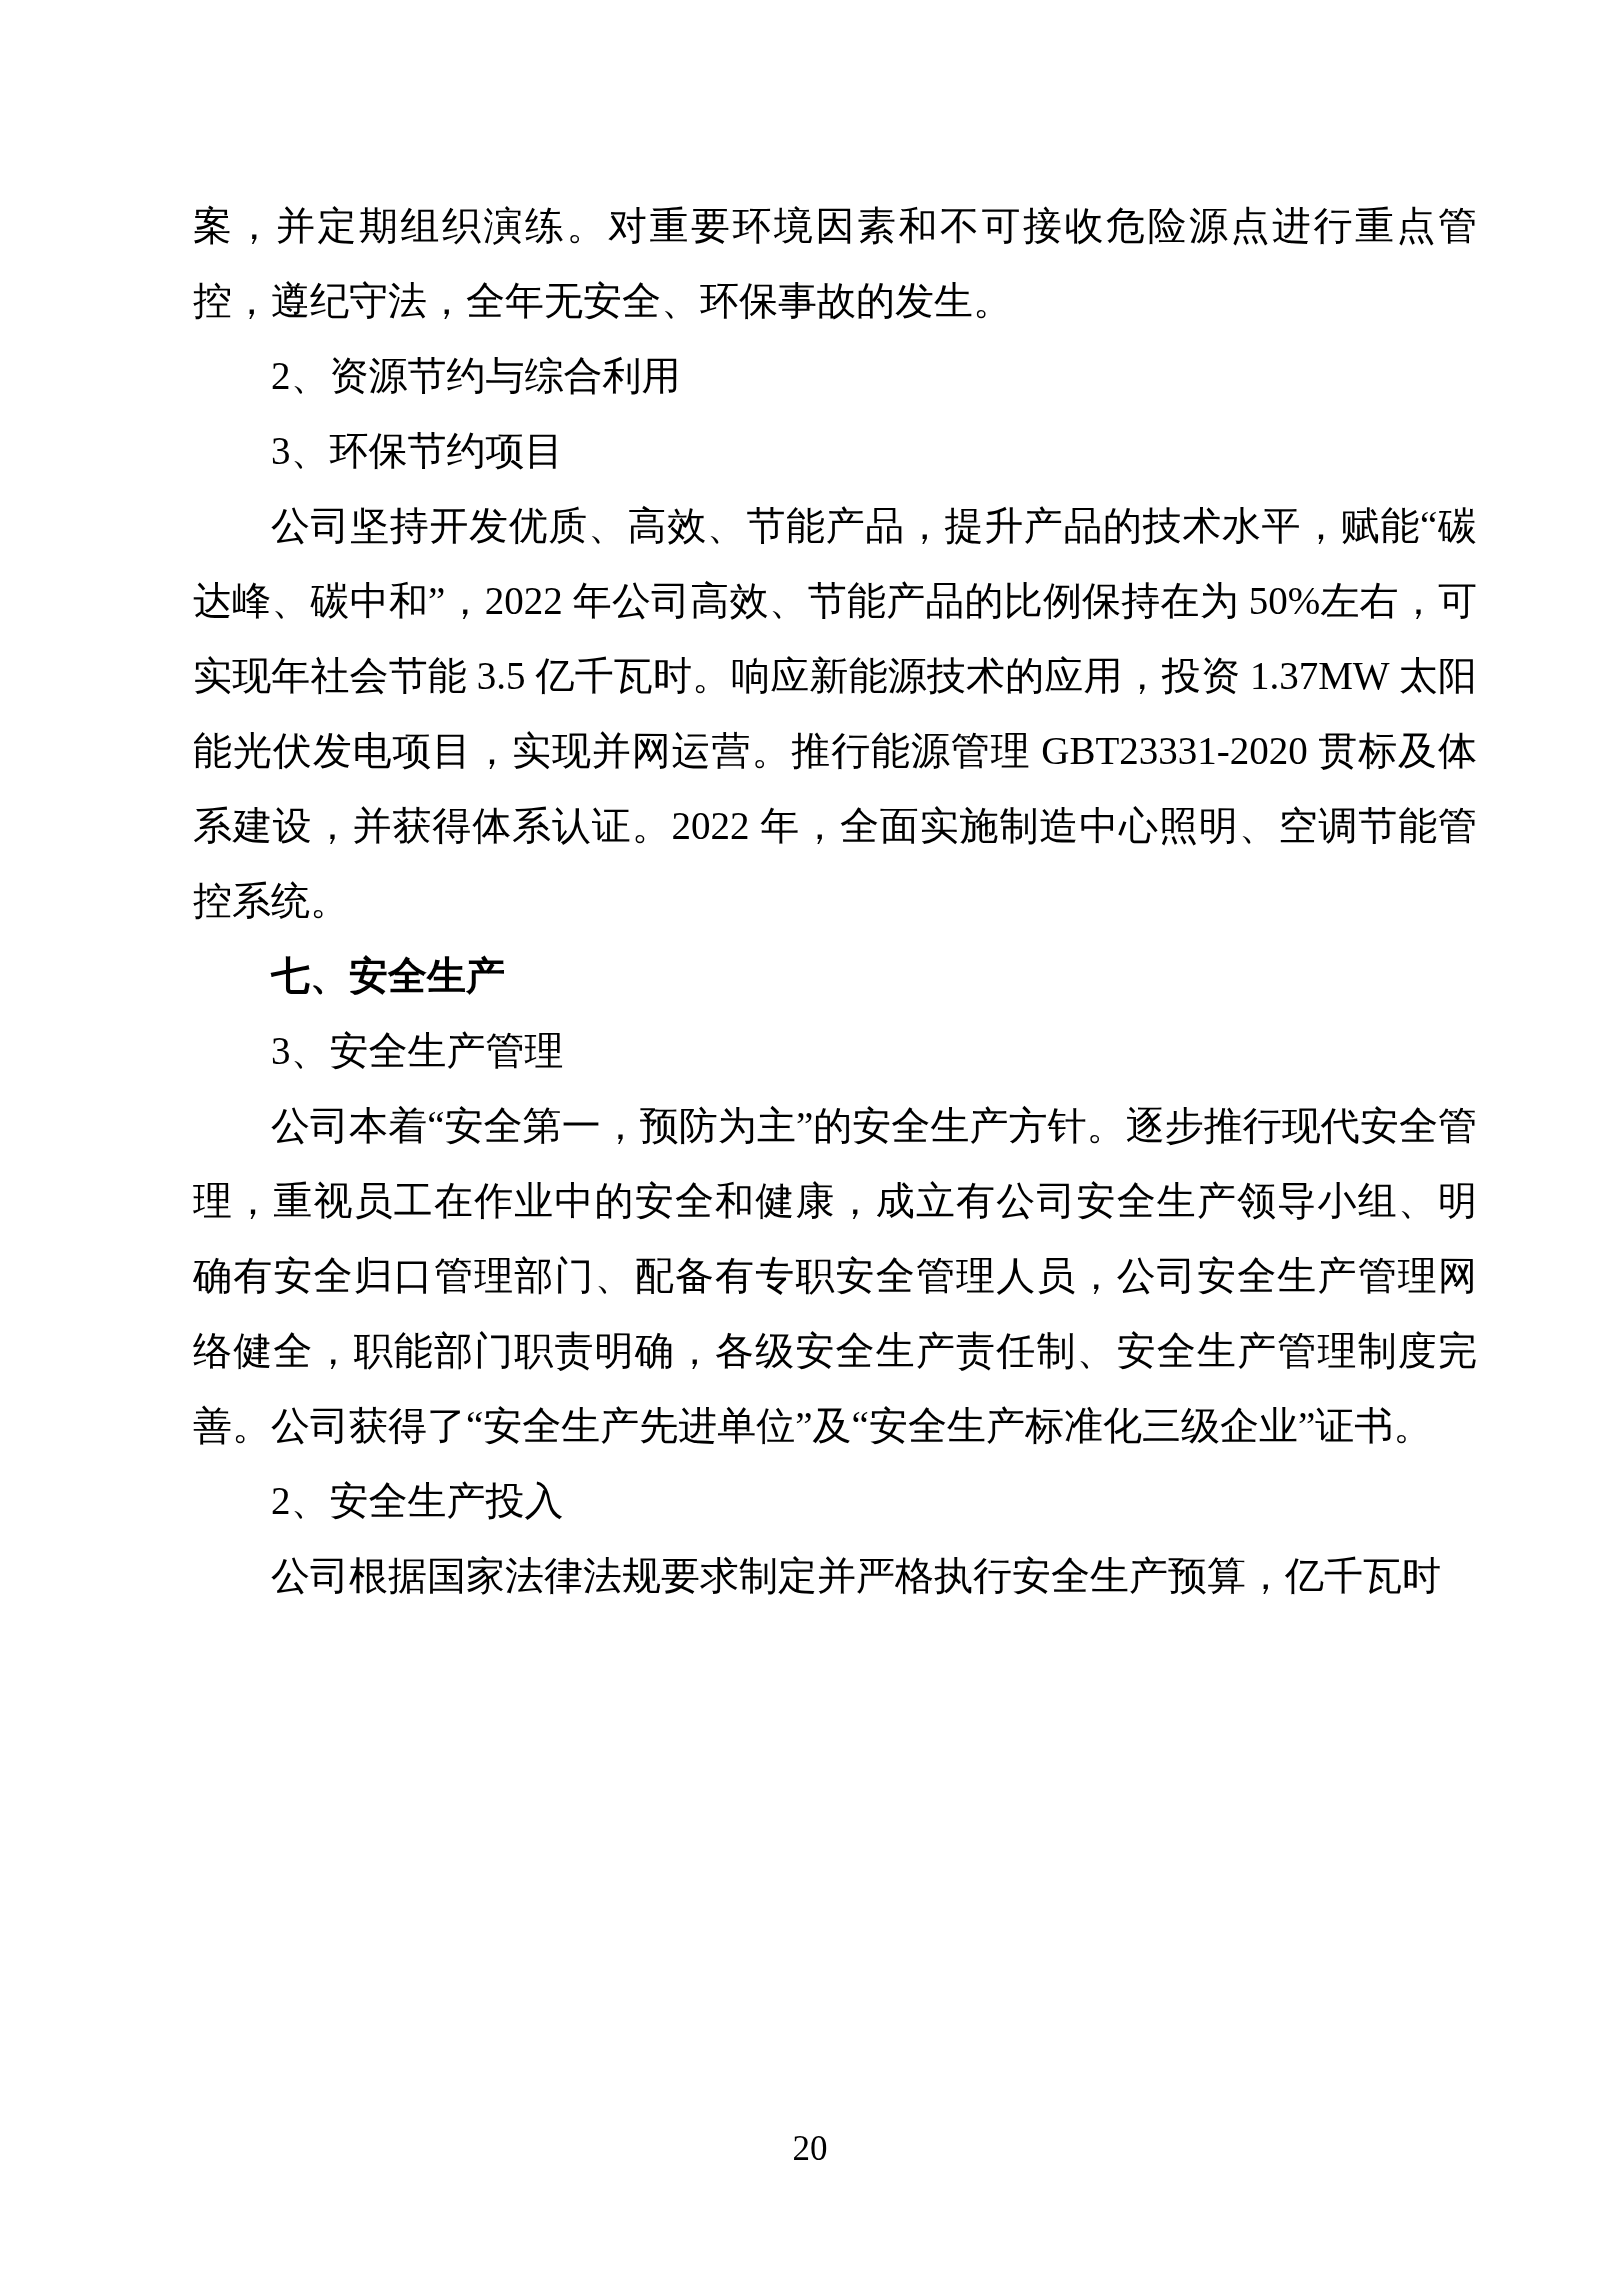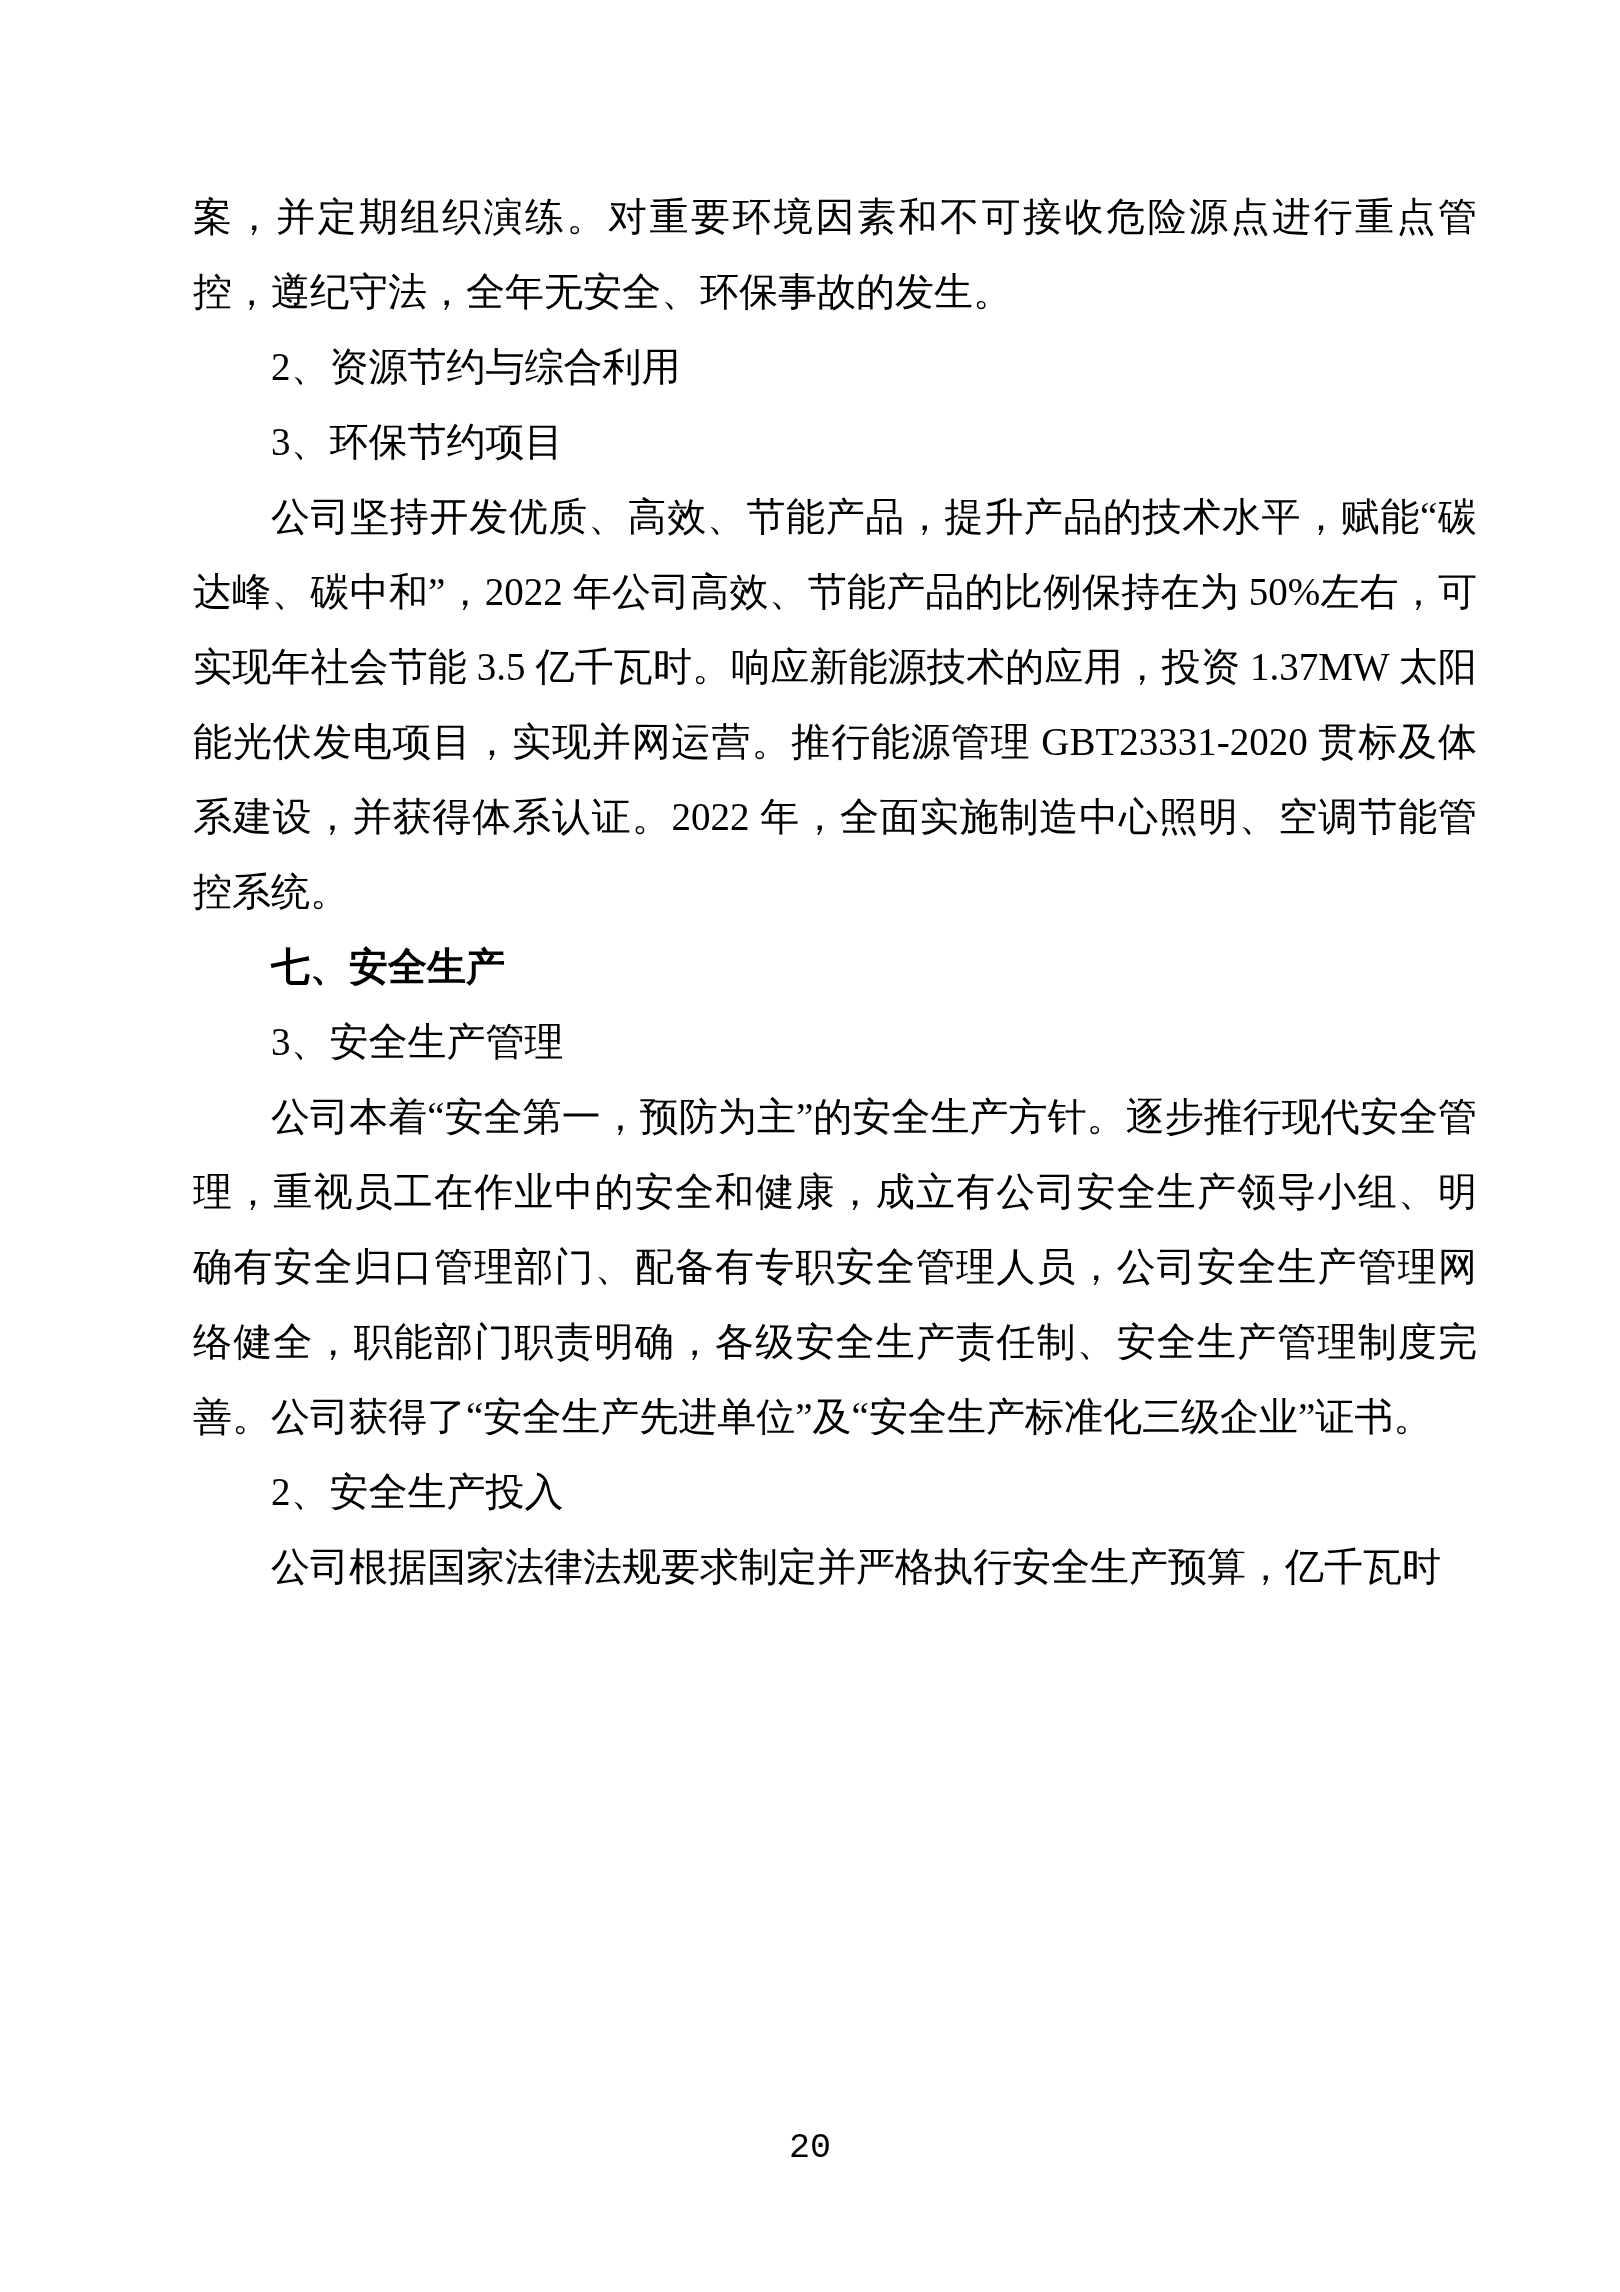--- a/index.html
+++ b/index.html
@@ -11,21 +11,21 @@
     position: relative;
     width: 1620px;
     height: 2293px;
     background: #ffffff;
     overflow: hidden;
     font-family: "Liberation Serif", "DejaVu Serif", serif;
     color: #000000;
   }
   .content {
     position: absolute;
-    top: 179px;
+    top: 188px;
     left: 193px;
     width: 1284px;
   }
   .content p {
     margin: 0;
     font-size: 39px;
     line-height: 75px;
     text-align: justify;
     text-justify: inter-ideograph;
     word-break: break-word;
@@ -46,21 +46,20 @@
     font-weight: 700;
   }
   .footer {
     position: absolute;
     top: 2129px;
     left: 0;
     width: 1620px;
     text-align: center;
     font-size: 35px;
     line-height: 39px;
-    font-family: Liberation Mono, monospace;
   }
 </style>
 </head>
 <body>
 
 <div class="page">
   <div class="content">
     <p class="continuation">案，并定期组织演练。对重要环境因素和不可接收危险源点进行重点管控，遵纪守法，全年无安全、环保事故的发生。</p>
     <p class="subheading">2、资源节约与综合利用</p>
     <p class="subheading">3、环保节约项目</p>

